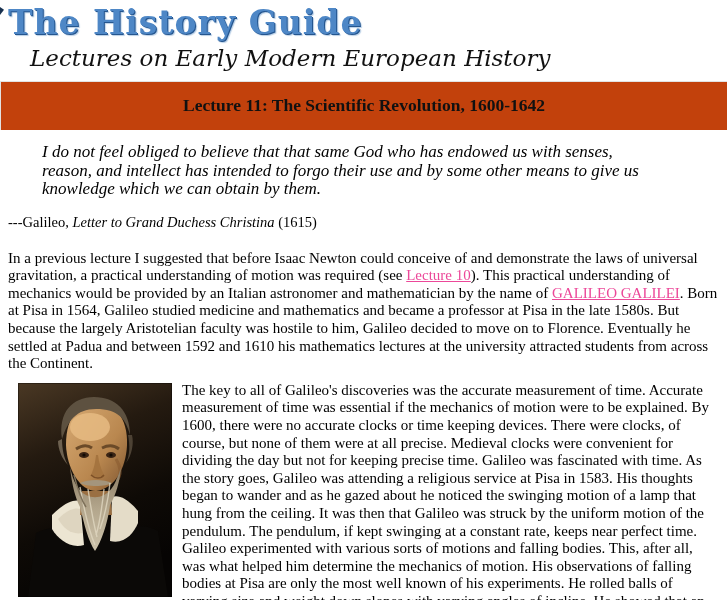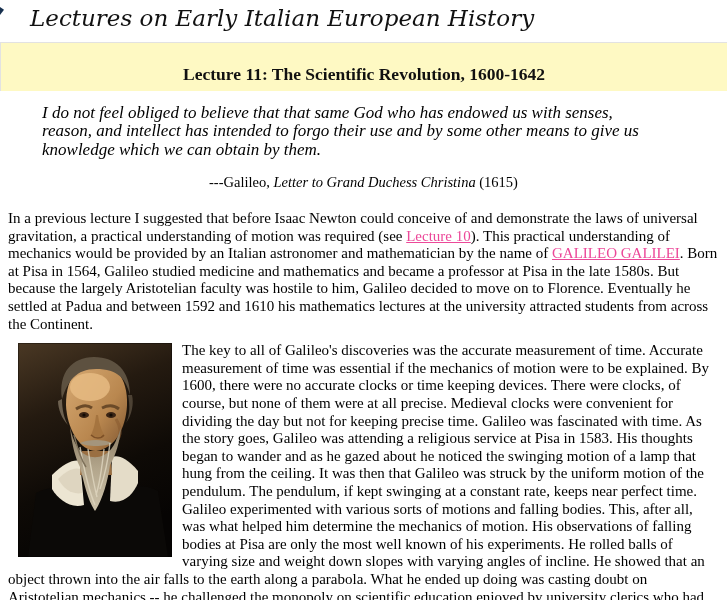--- a/index.html
+++ b/index.html
@@ -37,43 +37,42 @@
     font-size: 23px;
     color: #111111;
     margin: 2px 0 0 22px;
     line-height: 1.2;
   }
   
   .banner {
     margin-top: 9px;
     width: 727px;
     height: 49px;
-    background: #fef9c3;
+    background: #c2410c;
     border-top: 1px solid #e2e2e2;
     border-left: 1px solid #e2e2e2;
     text-align: center;
-    padding-top: 21px;
+    padding-top: 13px;
   }
   .banner h1 {
     margin: 0;
     font-family: "Liberation Serif", serif;
     font-weight: bold;
     font-size: 17.5px;
     color: #111111;
   }
   
   .content { padding: 0 8px; }
   blockquote.lead-quote {
     font-style: italic;
     font-size: 17px;
     line-height: 18.5px;
     margin: 13px 58px 0 34px;
   }
   .attribution {
-    text-align: center;
     font-size: 14.5px;
     margin: 15px 0 0 0;
   }
   .attribution .work { font-style: italic; }
   p.body-text {
     font-size: 15px;
     line-height: 17.6px;
     margin: 19px 0 0 0;
   }
   a.text-link { color: #ec4899; text-decoration: underline; cursor: pointer; }
@@ -87,21 +86,22 @@
     display: block;
   }
 </style>
 </head>
 <body>
 
 <div class="page">
 
   <header class="site-header">
     <span class="edge-mark"></span>
-    <div class="site-tagline">Lectures on Early Italian European History</div>
+    <div class="site-title">The History Guide</div>
+    <div class="site-tagline">Lectures on Early Modern European History</div>
   </header>
 
   <div class="banner">
     <h1>Lecture 11: The Scientific Revolution, 1600-1642</h1>
   </div>
 
   <main class="content">
 
     <blockquote class="lead-quote">I do not feel obliged to believe that that same God who has endowed us with senses, reason, and intellect has intended to forgo their use and by some other means to give us knowledge which we can obtain by them.</blockquote>
 

